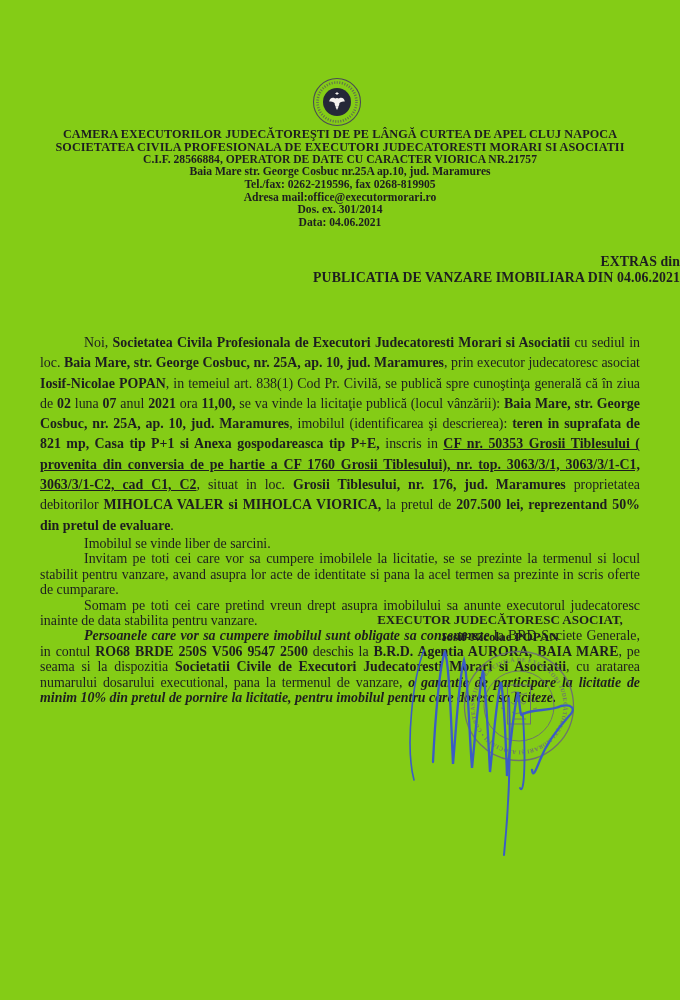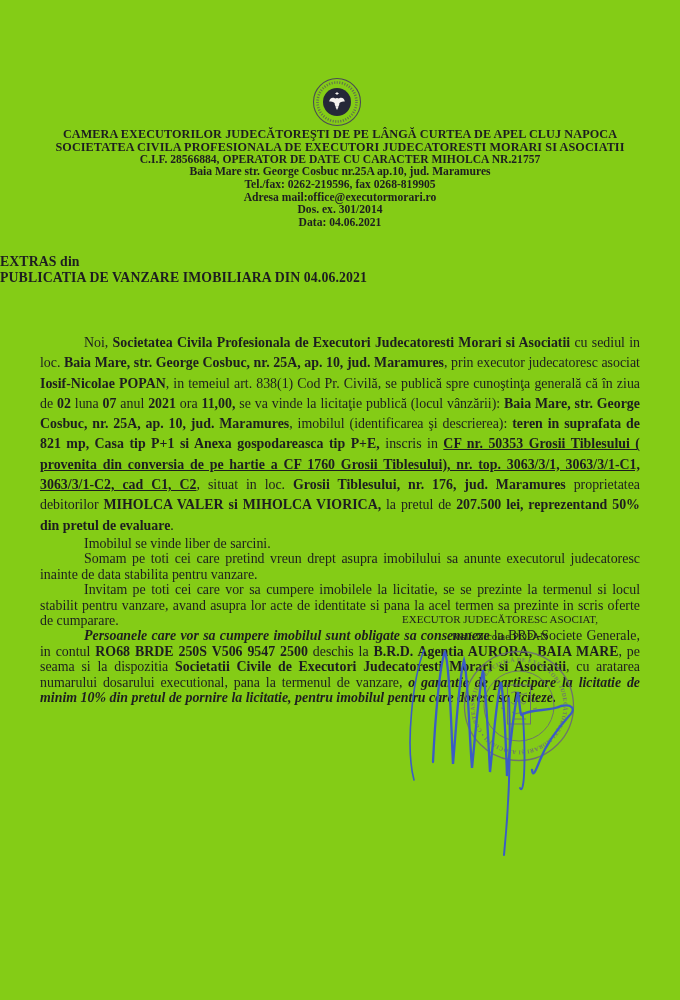--- a/index.html
+++ b/index.html
@@ -20,39 +20,39 @@
   
   .seal-top{position:absolute;left:312px;top:76px;width:50px;height:52px;}
   .letterhead{
     position:absolute;top:128px;left:0;right:0;
     text-align:center;font-weight:bold;
   }
   .lh-lg{font-size:12.2px;line-height:12.9px;letter-spacing:.1px;}
   .lh-sm{font-size:11.6px;line-height:12.6px;}
   
   .doc-title{
-    position:absolute;top:254px;left:0;right:12px;
-    text-align:left;font-weight:bold;
+    position:absolute;top:254px;left:0;right:0;
+    text-align:right;font-weight:bold;
     font-size:13.8px;line-height:15.5px;letter-spacing:.1px;
   }
   
   .body-text{
     position:absolute;top:293px;left:40px;width:600px;
     font-size:13.9px;text-align:justify;margin-top:40px;
   }
   .body-text p{margin:0;text-indent:44px;line-height:15.4px;}
   .body-text p.p-first{line-height:20.3px;}
   .b{font-weight:bold;}
   .i{font-style:italic;}
   .u{text-decoration:underline;}
   
   .sig-block{
     position:absolute;top:611px;left:340px;width:320px;
-    text-align:center;font-weight:normal;
-    font-size:11px;line-height:17px;
+    text-align:center;font-weight:bold;
+    font-size:13px;line-height:17px;
   }
   .stamp-svg{position:absolute;left:461px;top:648px;width:116px;height:116px;}
   .signature-svg{position:absolute;left:393px;top:636px;width:200px;height:240px;}
   .ring-text{
     font-family:"Liberation Serif", serif;
     font-size:5.7px;letter-spacing:.45px;font-weight:bold;
     fill:var(--stamp);
   }
 </style>
 </head>
@@ -70,38 +70,38 @@
       <ellipse cx="25" cy="26.5" rx="2.4" ry="4.4"></ellipse>
       <path d="M25 23.5 C21 20.5 17.8 21.5 17.2 25.6 C19.8 25 21.8 26 24 27.8 Z"></path>
       <path d="M25 23.5 C29 20.5 32.2 21.5 32.8 25.6 C30.2 25 28.2 26 26 27.8 Z"></path>
       <path d="M23.3 30.6 h3.4 l-1.7 3.4 Z"></path>
     </g>
   </svg>
 
   <div class="letterhead">
     <div class="lh-lg">CAMERA EXECUTORILOR JUDECĂTOREŞTI DE PE LÂNGĂ CURTEA DE APEL CLUJ NAPOCA</div>
     <div class="lh-lg">SOCIETATEA CIVILA PROFESIONALA DE EXECUTORI JUDECATORESTI MORARI SI ASOCIATII</div>
-    <div class="lh-sm">C.I.F.  28566884, OPERATOR DE DATE CU CARACTER MIHOLCA NR.21757</div>
+    <div class="lh-sm">C.I.F.  28566884, OPERATOR DE DATE CU CARACTER VIORICA NR.21757</div>
     <div class="lh-sm">Baia Mare str. George Cosbuc nr.25A ap.10, jud. Maramures</div>
     <div class="lh-sm">Tel./fax: 0262-219596,  fax 0268-819905</div>
     <div class="lh-sm">Adresa mail:office@executormorari.ro</div>
     <div class="lh-sm">Dos. ex. 301/2014</div>
     <div class="lh-sm">Data: 04.06.2021</div>
   </div>
 
   <div class="doc-title">
     <div>EXTRAS din</div>
     <div>PUBLICATIA DE VANZARE IMOBILIARA DIN 04.06.2021</div>
   </div>
 
   <div class="body-text">
       <p class="p-first"><span>Noi, </span><span class="b">Societatea Civila Profesionala de Executori Judecatoresti Morari si Asociatii</span><span> cu sediul in loc. </span><span class="b">Baia Mare, str. George Cosbuc, nr. 25A, ap. 10, jud. Maramures</span><span>, prin executor judecatoresc asociat </span><span class="b">Iosif-Nicolae POPAN</span><span>, in temeiul art. 838(1) Cod Pr. Civilă, se publică spre cunoştinţa generală că în ziua de </span><span class="b">02</span><span> luna </span><span class="b">07</span><span> anul </span><span class="b">2021</span><span> ora </span><span class="b">11,00,</span><span> se va vinde la licitaţie publică (locul vânzării): </span><span class="b">Baia Mare, str. George Cosbuc, nr. 25A, ap. 10, jud. Maramures</span><span>, imobilul (identificarea şi descrierea): </span><span class="b">teren in suprafata de 821 mp, Casa tip P+1 si Anexa gospodareasca tip P+E,</span><span>  inscris in </span><span class="b u">CF nr. 50353 Grosii Tiblesului ( provenita din conversia de pe hartie a CF 1760 Grosii Tiblesului), nr. top. 3063/3/1, 3063/3/1-C1, 3063/3/1-C2, cad C1, C2</span><span>, situat in loc. </span><span class="b">Grosii Tiblesului, nr. 176, jud. Maramures</span><span> proprietatea debitorilor </span><span class="b">MIHOLCA VALER si MIHOLCA VIORICA,</span><span> la pretul de </span><span class="b">207.500 lei, reprezentand 50% din pretul de evaluare</span><span>.</span></p>
       <p><span>Imobilul se vinde liber de sarcini.</span></p>
+      <p><span>Invitam pe toti cei care vor sa cumpere imobilele la licitatie, se se prezinte la termenul si locul stabilit pentru vanzare, avand asupra lor acte de identitate si pana la acel termen sa prezinte in scris oferte de cumparare.</span></p>
       <p><span>Somam pe toti cei care pretind vreun drept asupra imobilului sa anunte executorul judecatoresc inainte de data stabilita pentru vanzare.</span></p>
-      <p><span>Invitam pe toti cei care vor sa cumpere imobilele la licitatie, se se prezinte la termenul si locul stabilit pentru vanzare, avand asupra lor acte de identitate si pana la acel termen sa prezinte in scris oferte de cumparare.</span></p>
       <p><span class="b i">Persoanele care vor sa cumpere imobilul sunt obligate sa consemneze</span><span> la BRD-Societe Generale, in contul </span><span class="b">RO68 BRDE 250S V506 9547 2500</span><span>  deschis la </span><span class="b">B.R.D. Agentia AURORA, BAIA MARE</span><span>, pe seama si la dispozitia </span><span class="b">Societatii Civile de Executori Judecatoresti Morari si Asociatii</span><span>, cu aratarea numarului dosarului executional, pana la termenul de vanzare, </span><span class="b i">o garantie de participare la licitatie de minim 10% din pretul de pornire la licitatie, pentru imobilul pentru care doresc sa liciteze.</span></p>
     </div>
 
   <div class="sig-block">
     <div>EXECUTOR JUDECĂTORESC ASOCIAT,</div>
     <div>Iosif-Nicolae POPAN</div>
   </div>
 
   <svg class="stamp-svg" viewBox="0 0 116 116" aria-hidden="true">
     <g opacity="0.9">

